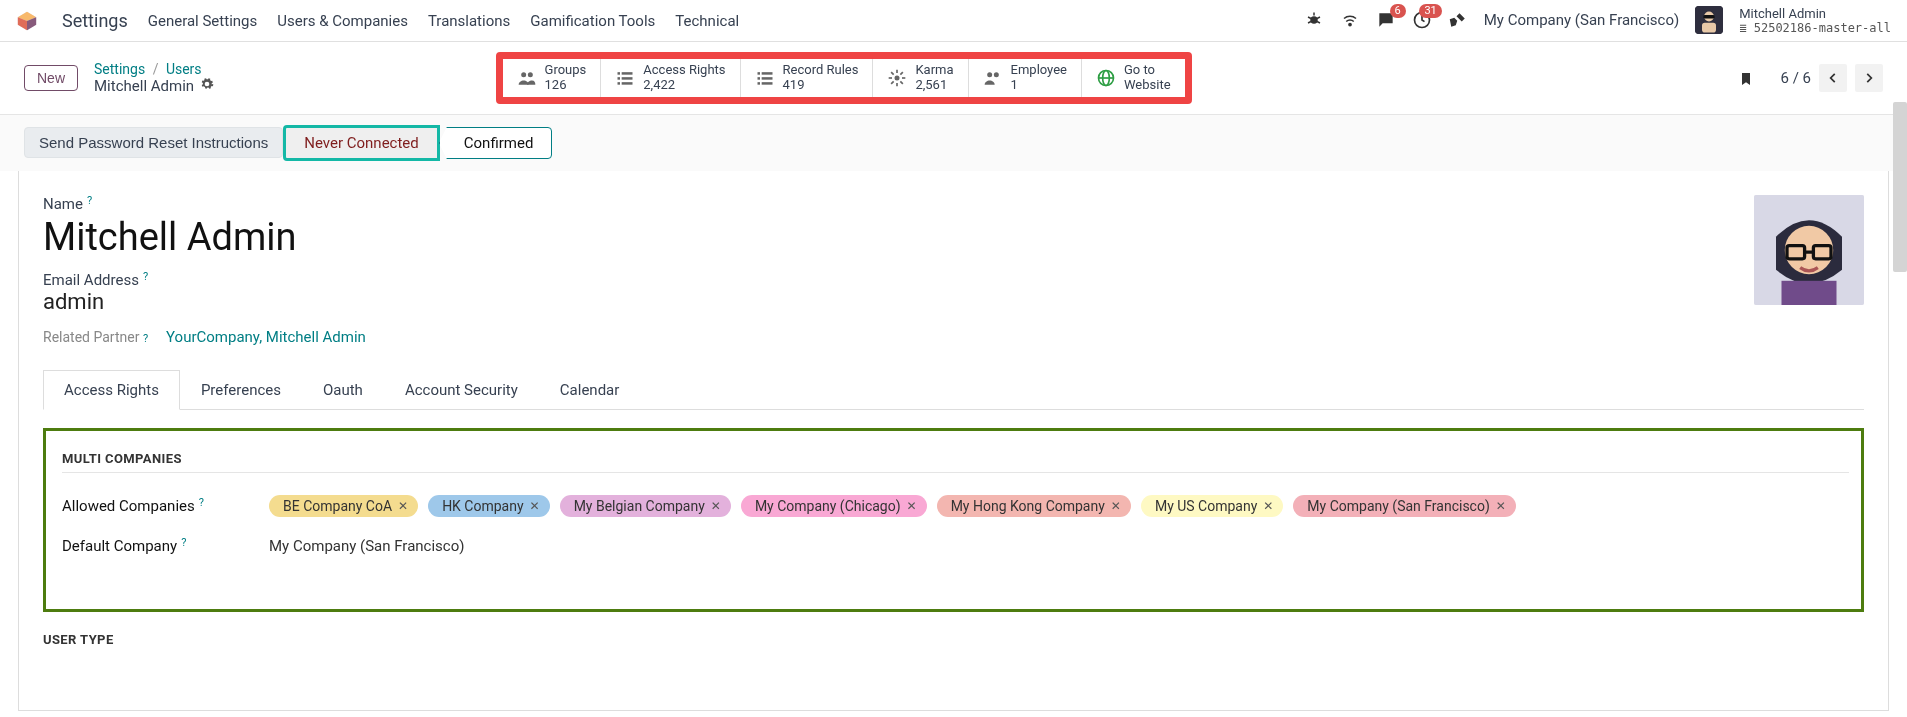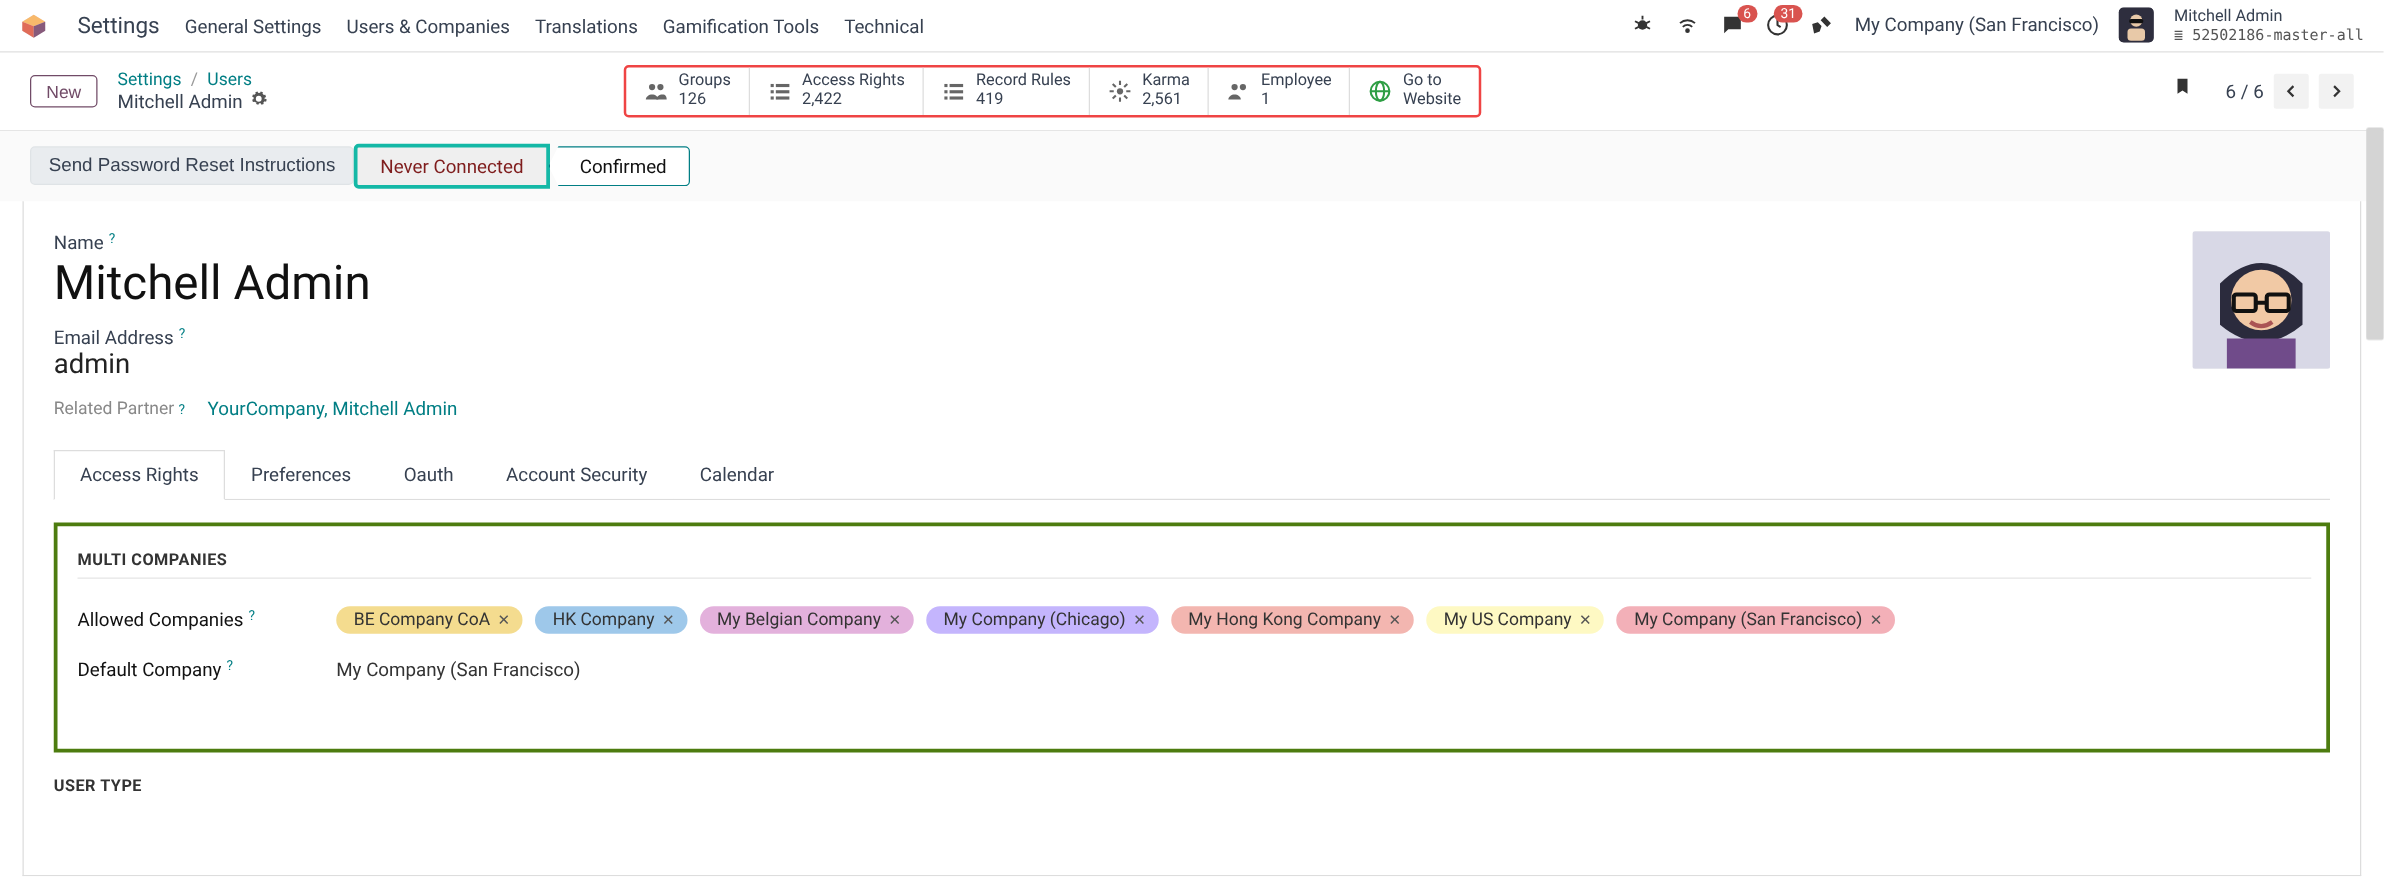--- a/index.html
+++ b/index.html
@@ -48,32 +48,32 @@
   .btn-new {
     border:1px solid #714b67; color:#714b67; background:#fff;
     padding: 4px 12px; border-radius:4px; font-size:14px; cursor:pointer;
   }
   .breadcrumb { display:flex; flex-direction:column; line-height:1.2; font-size:14px; }
   .breadcrumb .links { color:#017e84; }
   .breadcrumb .links a { color:#017e84; text-decoration:none; }
   .breadcrumb .sep { color:#999; margin:0 4px; }
   .breadcrumb .current { font-size: 15px; color:#374151; display:flex; align-items:center; gap:6px; }
 
-  .statbar { display:flex; border:2px solid #ef4444; border-radius:4px; overflow:hidden; margin-left:auto; margin-right:auto; }
+  .statbar { display:flex; border:7px solid #ef4444; border-radius:4px; overflow:hidden; margin-left:auto; margin-right:auto; }
   .statbtn {
     display:flex; align-items:center; gap:8px; padding:4px 14px;
     border-right:1px solid #ddd; cursor:pointer; font-size:13px; color:#374151;
   }
   .statbtn:last-child { border-right:none; }
   .statbtn .sicon { color:#6b7280; display:flex; align-items:center; }
   .statbtn .sbody { display:flex; flex-direction:column; line-height:1.15; }
   .statbtn .slabel { font-size:13px; }
   .statbtn .sval { font-size:13px; color:#374151; }
 
-  .right-controls { display:flex; align-items:flex-start; gap:26px; margin-left:auto; }
+  .right-controls { display:flex; align-items:flex-end; gap:26px; margin-left:auto; }
   .pager { display:flex; align-items:center; gap:8px; font-size:15px; color:#374151; }
   .pager-btn { width:28px; height:28px; background:#f2f2f2; display:flex; align-items:center; justify-content:center; cursor:pointer; border-radius:2px; }
 
   
   .actionbar {
     display:flex; align-items:center; 
     padding: 10px 24px; background:#fafafa;
   }
   .btn-secondary {
     background:#e9ecef; border:1px solid #dfe3e6; padding:6px 14px;
@@ -437,21 +437,21 @@
             <span class="x">✕</span>
           </span>
           <span class="tag" style="background: rgb(158, 200, 234);">
             <span>HK Company</span>
             <span class="x">✕</span>
           </span>
           <span class="tag" style="background: rgb(227, 177, 220);">
             <span>My Belgian Company</span>
             <span class="x">✕</span>
           </span>
-          <span class="tag" style="background: #c4b5fd;">
+          <span class="tag" style="background: #f9a8d4;">
             <span>My Company (Chicago)</span>
             <span class="x">✕</span>
           </span>
           <span class="tag" style="background: rgb(243, 182, 176);">
             <span>My Hong Kong Company</span>
             <span class="x">✕</span>
           </span>
           <span class="tag" style="background: #fef9c3;">
             <span>My US Company</span>
             <span class="x">✕</span>

